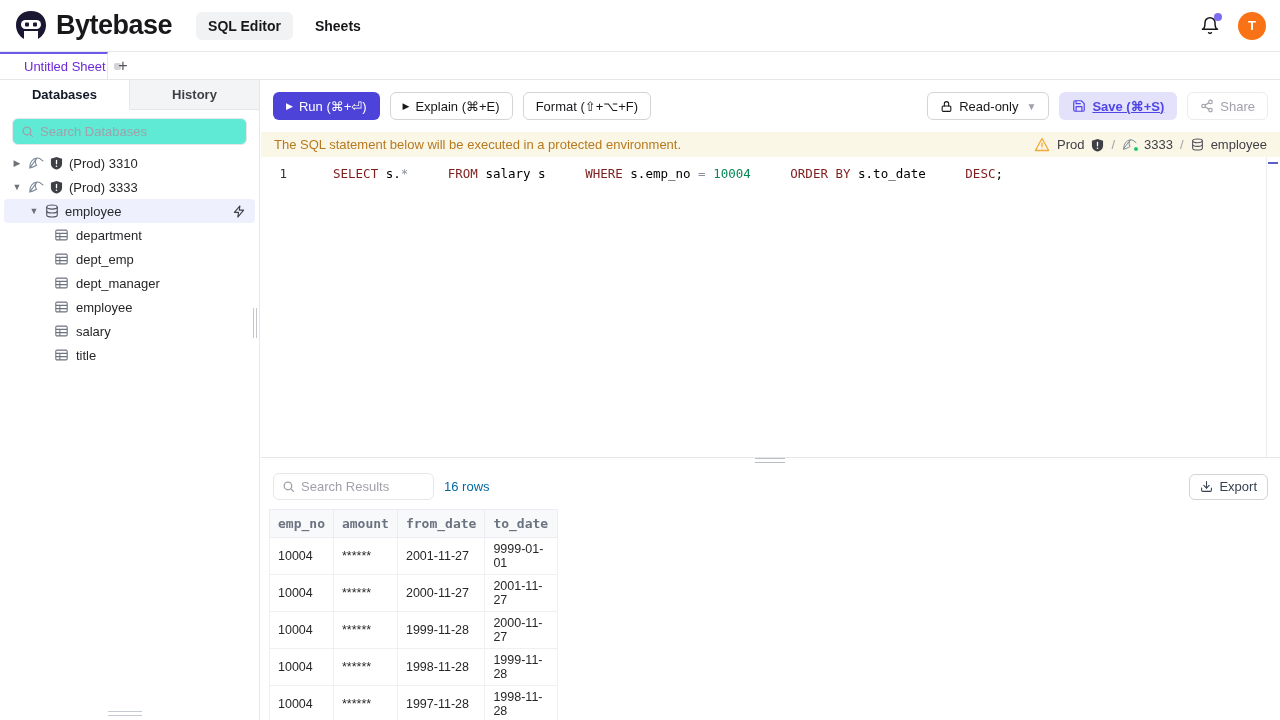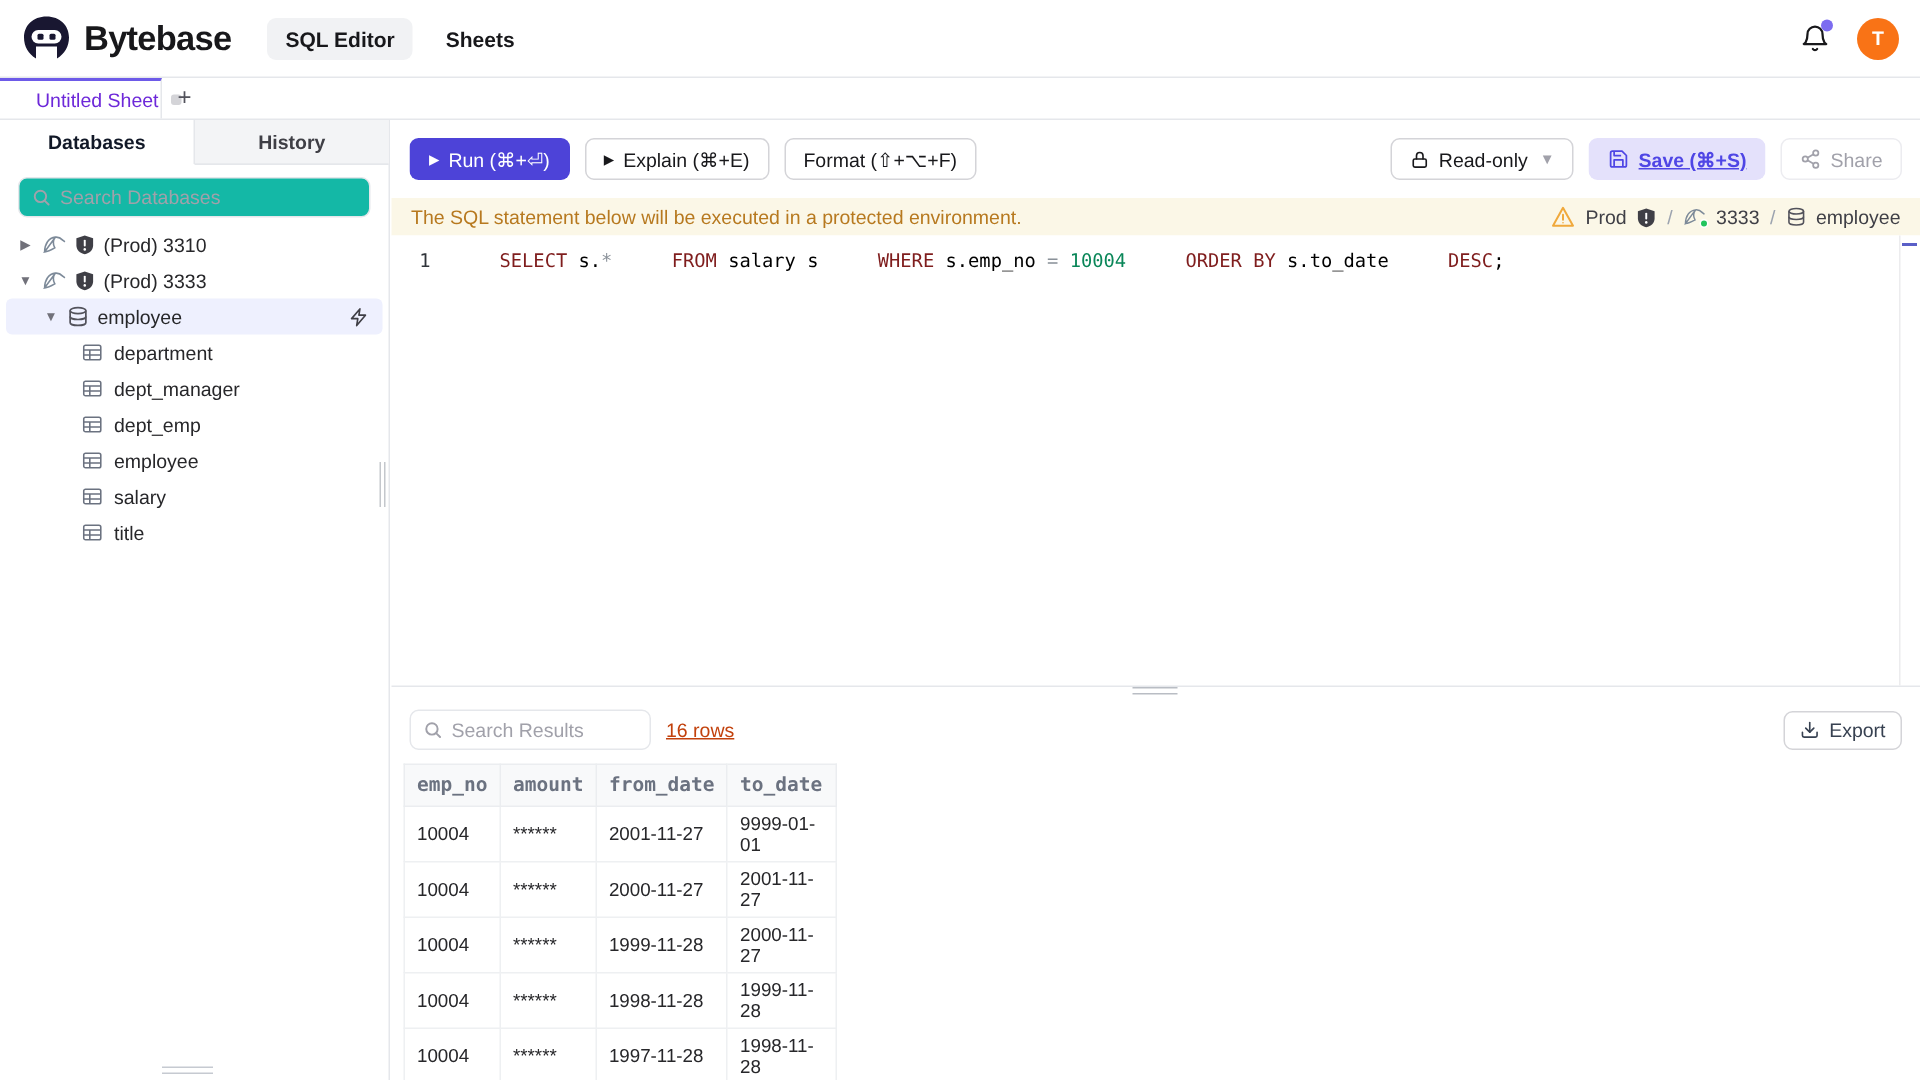--- a/index.html
+++ b/index.html
@@ -4,21 +4,21 @@
 <style>
   * { margin:0; padding:0; box-sizing:border-box; }
   html,body { width:1280px; height:720px; overflow:hidden; background:#fff;
     font-family:"Liberation Sans", sans-serif; color:#1f2328; }
   .app { position:relative; width:1280px; height:720px; }
 
   
   .topbar { position:absolute; left:0; top:0; width:1280px; height:52px;
     border-bottom:1px solid #e5e7eb; display:flex; align-items:center; background:#fff; }
   .brand { display:flex; align-items:center; gap:8px; margin-left:14px; }
-  .brand-name { font-size:23px; font-weight:800; color:#18181b; letter-spacing:-0.5px; }
+  .brand-name { font-size:27px; font-weight:800; color:#18181b; letter-spacing:-0.5px; }
   .top-nav { display:flex; align-items:center; gap:10px; margin-left:24px; }
   .nav-pill { font-size:14px; font-weight:600; color:#18181b; padding:6px 12px; border-radius:6px; cursor:pointer; }
   .nav-pill.active { background:#f1f2f4; }
   .top-right { margin-left:auto; display:flex; align-items:center; gap:18px; margin-right:14px; }
   .bell-wrap { position:relative; width:20px; height:20px; }
   .bell-dot { position:absolute; right:-2px; top:-3px; width:8px; height:8px; border-radius:50%; background:#7c6cf0; }
   .avatar { width:28px; height:28px; border-radius:50%; background:#f97316; color:#fff;
     font-size:13px; font-weight:700; display:flex; align-items:center; justify-content:center; }
 
   
@@ -32,21 +32,21 @@
     font-size:16px; color:#52525b; cursor:pointer; }
 
   
   .sidebar { position:absolute; left:0; top:80px; width:260px; height:640px;
     border-right:1px solid #e5e7eb; background:#fff; }
   .side-tabs { display:flex; height:30px; background:#f3f4f6; border-bottom:1px solid #e5e7eb; }
   .side-tab { flex:1; display:flex; align-items:center; justify-content:center;
     font-size:13px; font-weight:600; color:#3f3f46; cursor:pointer; border-bottom:1px solid #e5e7eb; margin-bottom:-1px; }
   .side-tab.active { background:#fff; color:#111827; border-bottom:1px solid #fff; border-right:1px solid #e5e7eb; }
   .search-box { margin:8px 12px 6px 12px; height:27px; border:1px solid #e5e7eb; border-radius:6px;
-    display:flex; align-items:center; padding:0 8px; gap:6px; background:#14b8a6; }
+    display:flex; align-items:center; padding:0 8px; gap:6px; background:#5eead4; }
   .search-box input { border:none; outline:none; font-size:13px; width:100%; color:#374151;
     font-family:"Liberation Sans", sans-serif; background:transparent; }
   .search-box input::placeholder { color:#a1a1aa; }
   .tree { margin-top:6px; }
   .tree-row { height:24px; display:flex; align-items:center; font-size:13px; color:#27272a; cursor:pointer; }
   .tree-row .caret { width:10px; font-size:9px; color:#71717a; text-align:center; flex:none; }
   .tree-row.lvl0 { padding-left:12px; gap:6px; }
   .tree-row.lvl1 { padding-left:25px; gap:6px; margin:0 4px; border-radius:4px; }
   .tree-row.lvl1.selected { background:#eef0fe; }
   .tree-row.lvl2 { padding-left:55px; gap:8px; }
@@ -93,21 +93,21 @@
     border-top:1px solid #b9bdc4; border-bottom:1px solid #b9bdc4; }
 
   
   .results { height:252px; }
   .results-bar { height:45px; display:flex; align-items:center; padding:0 12px; gap:10px; }
   .results-search { width:161px; height:27px; border:1px solid #e5e7eb; border-radius:6px;
     display:flex; align-items:center; padding:0 8px; gap:6px; }
   .results-search input { border:none; outline:none; font-size:13px; width:100%; color:#374151;
     font-family:"Liberation Sans", sans-serif; background:transparent; }
   .results-search input::placeholder { color:#a1a1aa; }
-  .row-count { font-size:13px; color:#c2410c;text-decoration:underline; }
+  .row-count { font-size:13px; color:#0369a1; }
   .export-btn { margin-left:auto; height:26px; display:inline-flex; align-items:center; gap:6px;
     padding:0 10px; border:1px solid #d4d4d8; border-radius:6px; background:#fff; font-size:13px; color:#374151; cursor:pointer; }
 
   .res-table { margin-left:8px; border-collapse:collapse; table-layout:fixed; }
   .res-table th { font-family:"DejaVu Sans Mono", monospace; font-weight:600; font-size:13px; color:#6b7280;
     background:#f8f9fa; text-align:left; padding:6px 8px; border:1px solid #ebedf0; }
   .res-table td { font-size:12.5px; color:#27272a; padding:4px 8px; border:1px solid #eef0f2; background:#fff; }
   .res-table th:nth-child(1), .res-table td:nth-child(1) { width:52px; }
   .res-table th:nth-child(2), .res-table td:nth-child(2) { width:52px; }
   .res-table th:nth-child(3), .res-table td:nth-child(3) { width:78px; }
@@ -232,31 +232,31 @@
     <span class="tbl-label">department</span>
   </div>
 
   <div class="tree-row lvl2">
     <span>
       <svg width="13" height="12" viewBox="0 0 16 14" fill="none" stroke="#6b7280" stroke-width="1.3">
         <rect x="1" y="1" width="14" height="12" rx="1.5"></rect>
         <path d="M1 5h14M1 9h14M6 5v8"></path>
       </svg>
     </span>
+    <span class="tbl-label">dept_emp</span>
+  </div>
+
+  <div class="tree-row lvl2">
+    <span>
+      <svg width="13" height="12" viewBox="0 0 16 14" fill="none" stroke="#6b7280" stroke-width="1.3">
+        <rect x="1" y="1" width="14" height="12" rx="1.5"></rect>
+        <path d="M1 5h14M1 9h14M6 5v8"></path>
+      </svg>
+    </span>
     <span class="tbl-label">dept_manager</span>
-  </div>
-
-  <div class="tree-row lvl2">
-    <span>
-      <svg width="13" height="12" viewBox="0 0 16 14" fill="none" stroke="#6b7280" stroke-width="1.3">
-        <rect x="1" y="1" width="14" height="12" rx="1.5"></rect>
-        <path d="M1 5h14M1 9h14M6 5v8"></path>
-      </svg>
-    </span>
-    <span class="tbl-label">dept_emp</span>
   </div>
 
   <div class="tree-row lvl2">
     <span>
       <svg width="13" height="12" viewBox="0 0 16 14" fill="none" stroke="#6b7280" stroke-width="1.3">
         <rect x="1" y="1" width="14" height="12" rx="1.5"></rect>
         <path d="M1 5h14M1 9h14M6 5v8"></path>
       </svg>
     </span>
     <span class="tbl-label">employee</span>

